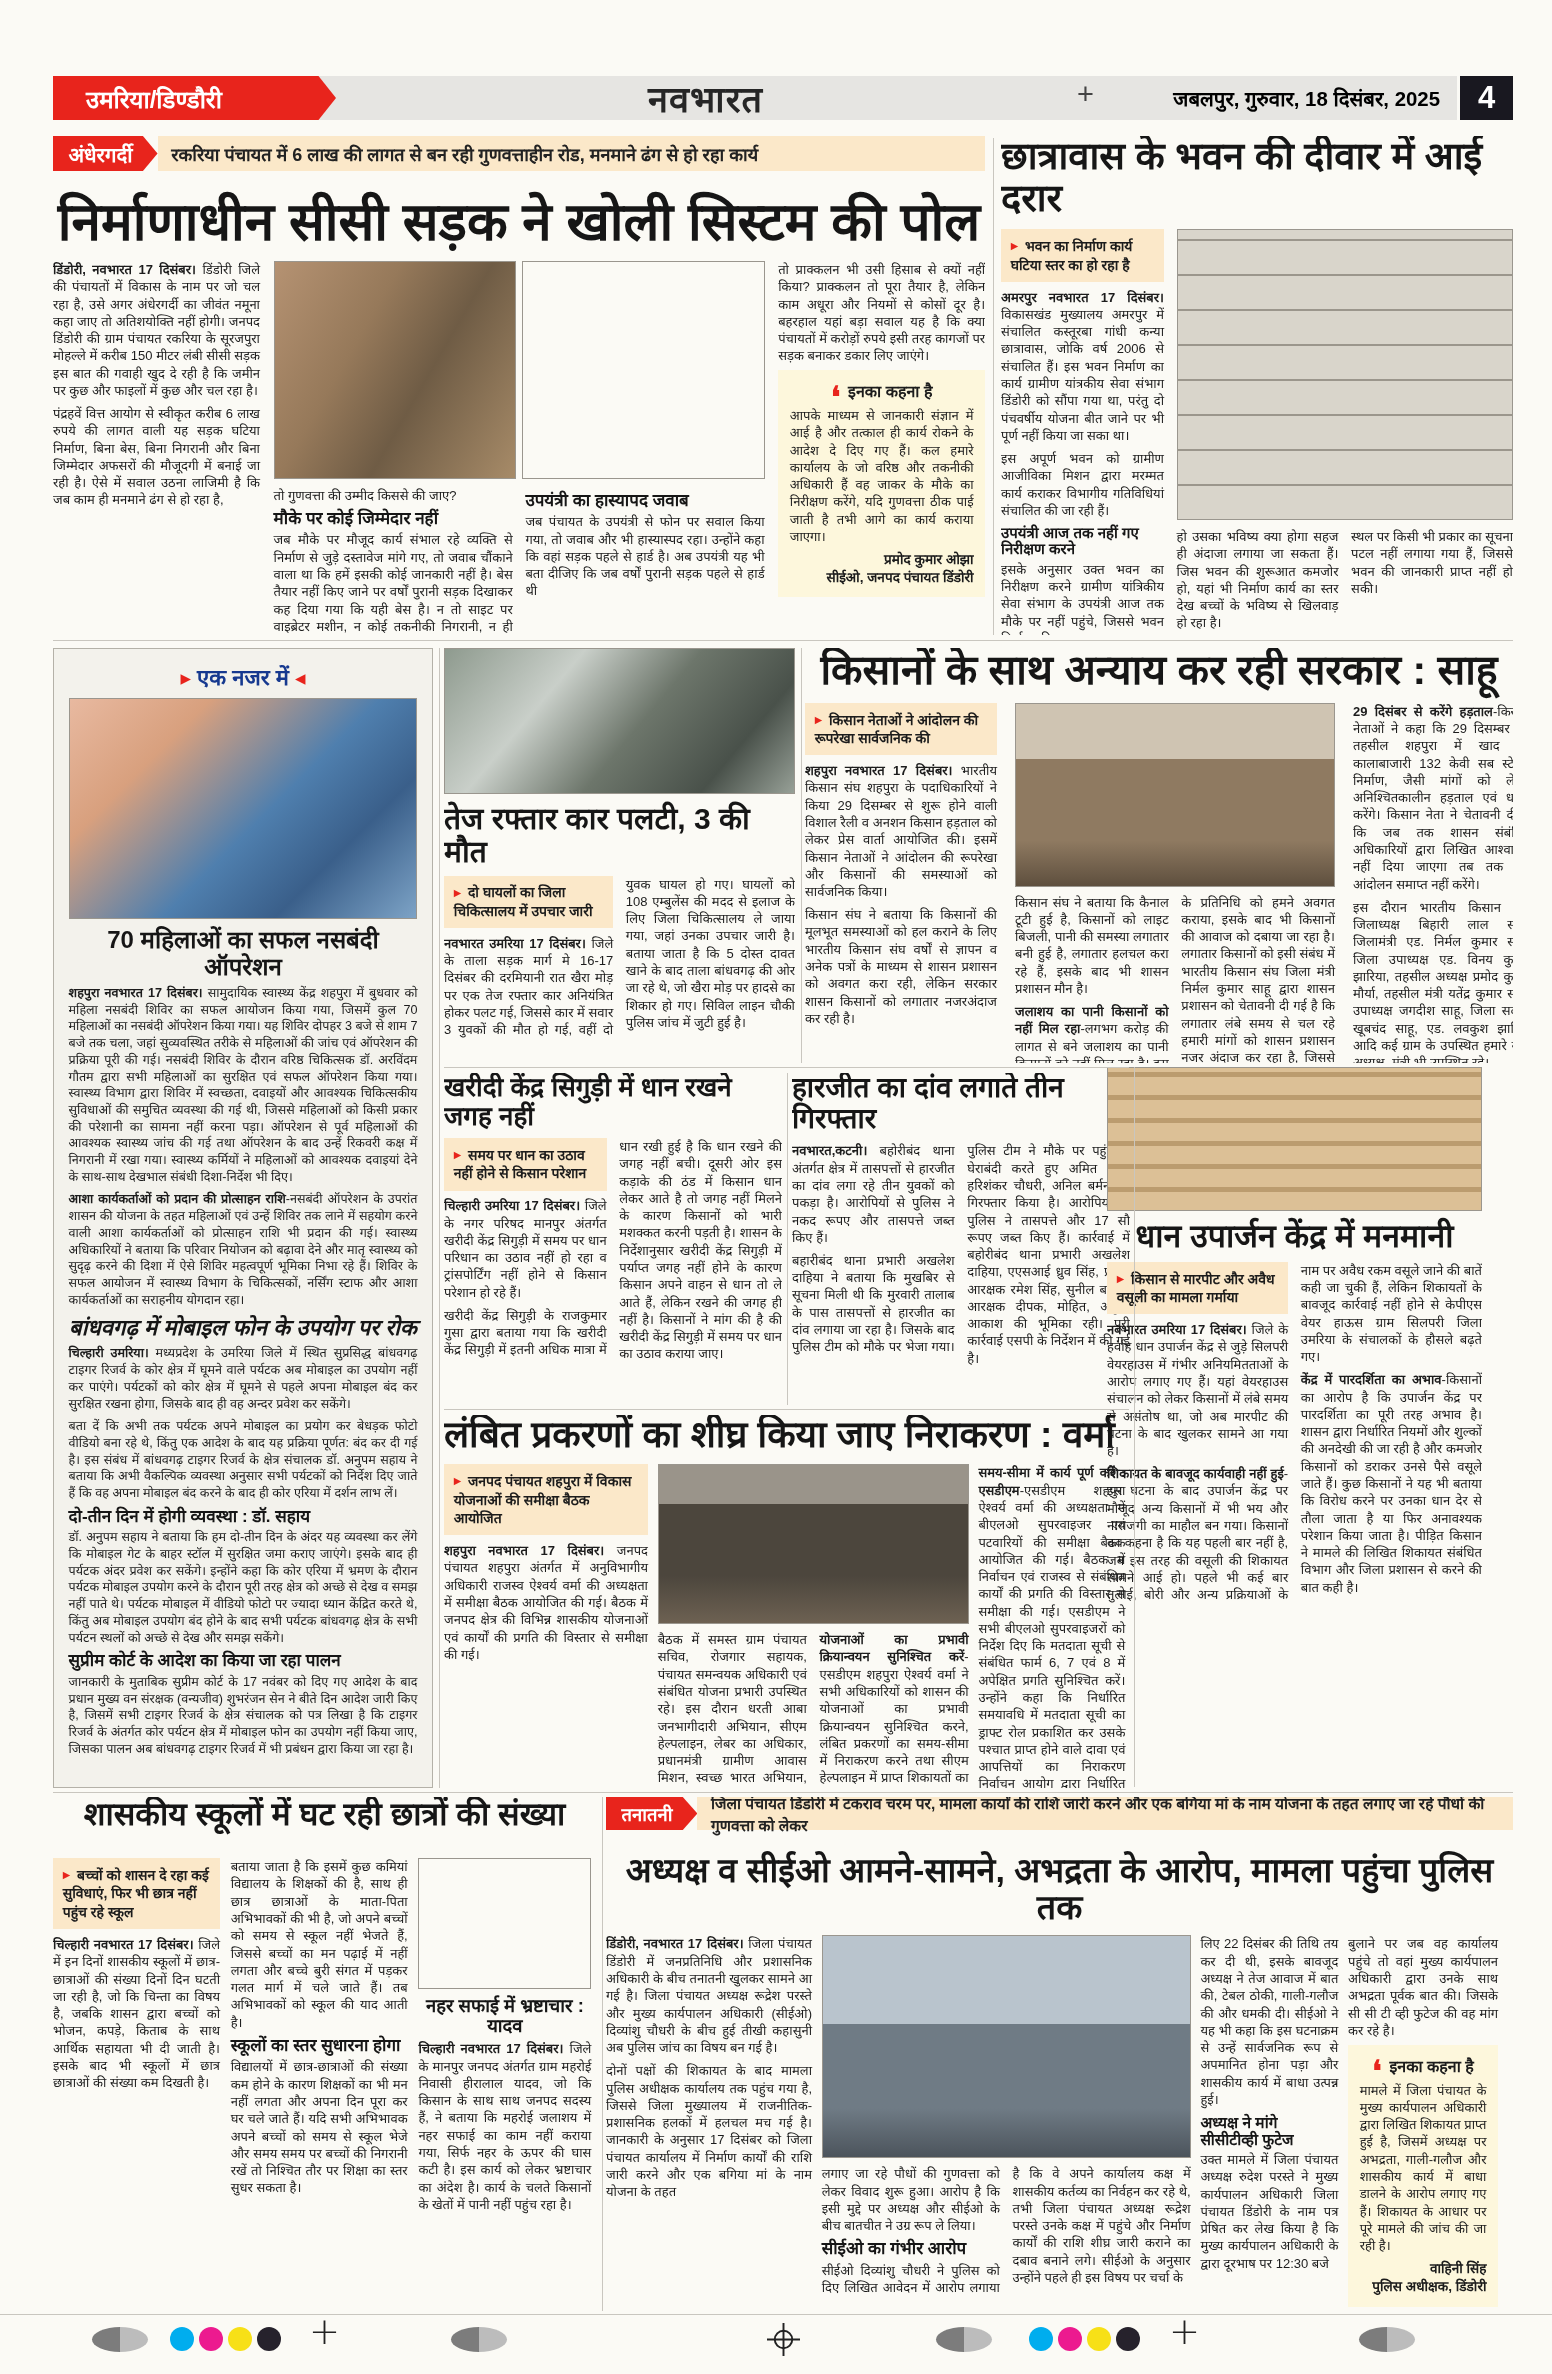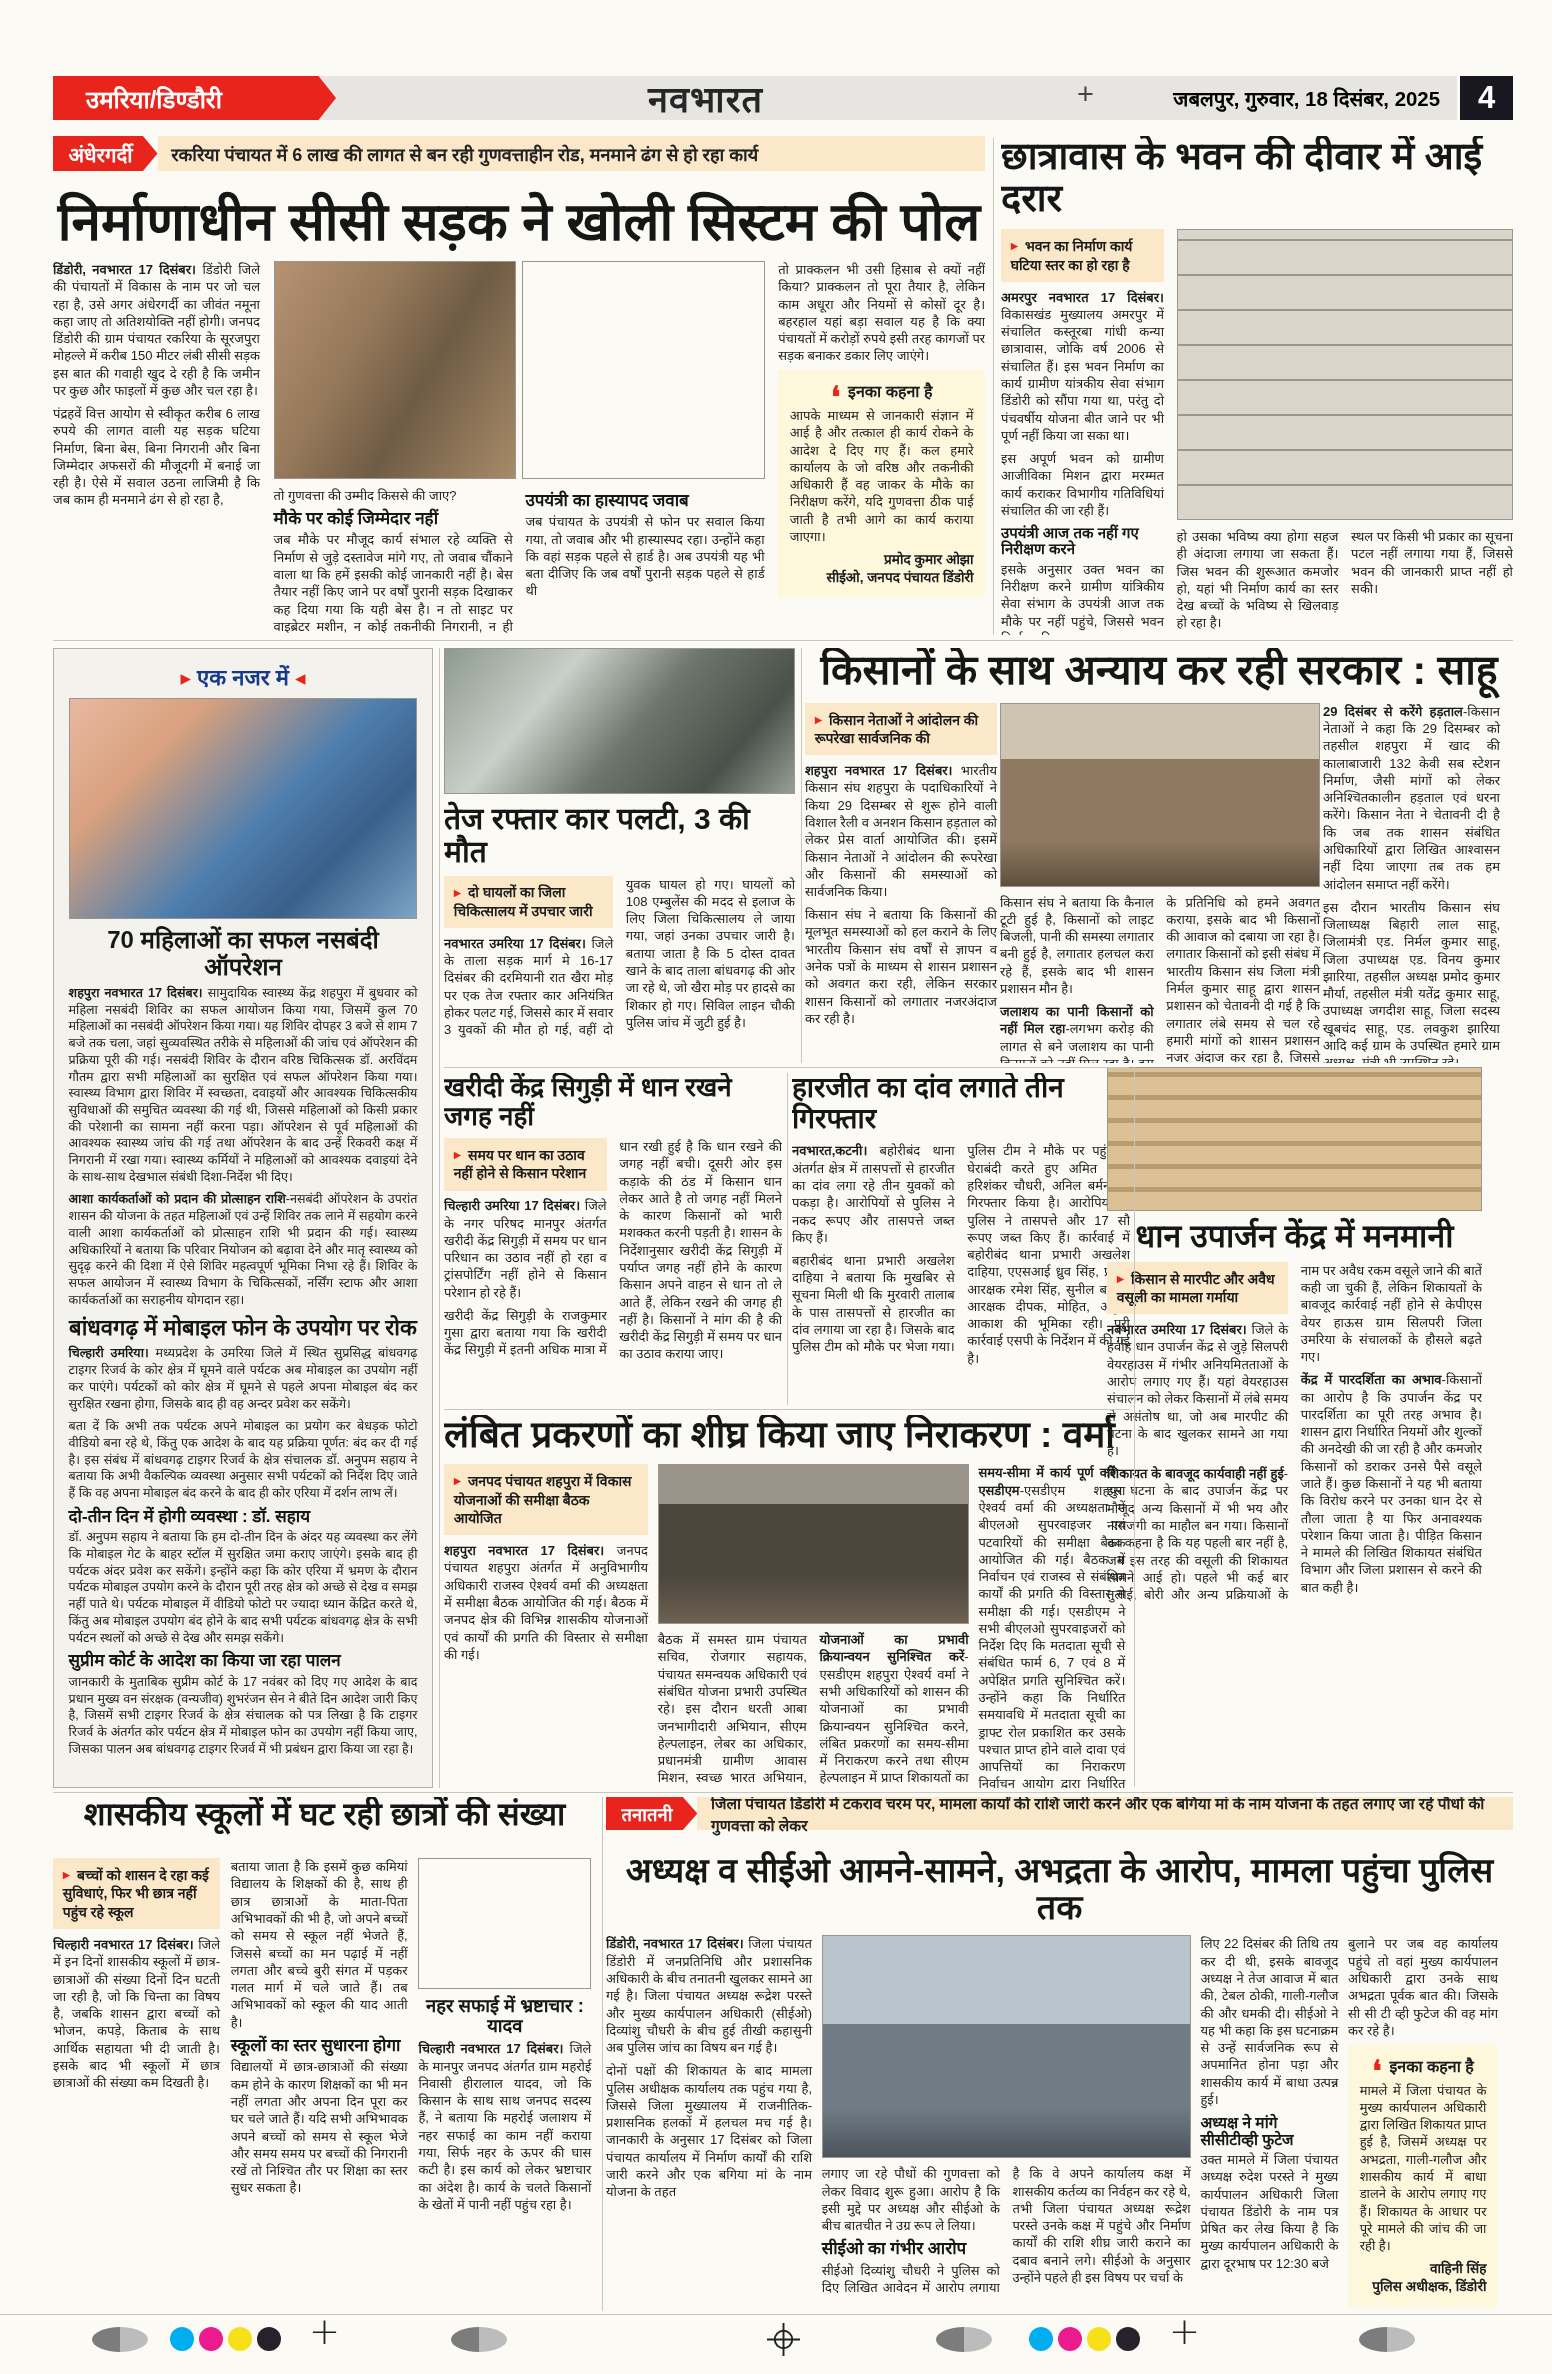--- a/index.html
+++ b/index.html
@@ -147,21 +147,21 @@
 
   <div class="art frame" style="left:53px;top:648px;width:380px;height:1140px;">
     <div class="eheader"><span class="tri">▶</span>
       <span>एक नजर में</span>
       <span class="tri">◀</span></div>
     <div class="photo ph-women" style="width:100%;height:221px;"></div>
     <h2 class="hl-sec">70 महिलाओं का सफल नसबंदी ऑपरेशन</h2>
     <p class="body" style="font-size:12.6px;"><span class="byline">शहपुरा नवभारत 17 दिसंबर।</span>
       <span>सामुदायिक स्वास्थ्य केंद्र शहपुरा में बुधवार को महिला नसबंदी शिविर का सफल आयोजन किया गया, जिसमें कुल 70 महिलाओं का नसबंदी ऑपरेशन किया गया। यह शिविर दोपहर 3 बजे से शाम 7 बजे तक चला, जहां सुव्यवस्थित तरीके से महिलाओं की जांच एवं ऑपरेशन की प्रक्रिया पूरी की गई। नसबंदी शिविर के दौरान वरिष्ठ चिकित्सक डॉ. अरविंदम गौतम द्वारा सभी महिलाओं का सुरक्षित एवं सफल ऑपरेशन किया गया। स्वास्थ्य विभाग द्वारा शिविर में स्वच्छता, दवाइयों और आवश्यक चिकित्सकीय सुविधाओं की समुचित व्यवस्था की गई थी, जिससे महिलाओं को किसी प्रकार की परेशानी का सामना नहीं करना पड़ा। ऑपरेशन से पूर्व महिलाओं की आवश्यक स्वास्थ्य जांच की गई तथा ऑपरेशन के बाद उन्हें रिकवरी कक्ष में निगरानी में रखा गया। स्वास्थ्य कर्मियों ने महिलाओं को आवश्यक दवाइयां देने के साथ-साथ देखभाल संबंधी दिशा-निर्देश भी दिए।</span></p>
     <p class="body" style="font-size:12.6px;"><span class="lead">आशा कार्यकर्ताओं को प्रदान की प्रोत्साहन राशि</span><span>-नसबंदी ऑपरेशन के उपरांत शासन की योजना के तहत महिलाओं एवं उन्हें शिविर तक लाने में सहयोग करने वाली आशा कार्यकर्ताओं को प्रोत्साहन राशि भी प्रदान की गई। स्वास्थ्य अधिकारियों ने बताया कि परिवार नियोजन को बढ़ावा देने और मातृ स्वास्थ्य को सुदृढ़ करने की दिशा में ऐसे शिविर महत्वपूर्ण भूमिका निभा रहे हैं। शिविर के सफल आयोजन में स्वास्थ्य विभाग के चिकित्सकों, नर्सिंग स्टाफ और आशा कार्यकर्ताओं का सराहनीय योगदान रहा।</span></p>
-    <h2 class="hl-sec" style="font-size:22px;">बांधवगढ़ में मोबाइल फोन के उपयोग पर रोक</h2>
+    <h2 class="hl-sec" style="font-size:22px;font-style:italic;">बांधवगढ़ में मोबाइल फोन के उपयोग पर रोक</h2>
     <p class="body" style="font-size:12.6px;"><span class="byline">चिल्हारी उमरिया।</span>
       <span>मध्यप्रदेश के उमरिया जिले में स्थित सुप्रसिद्ध बांधवगढ़ टाइगर रिजर्व के कोर क्षेत्र में घूमने वाले पर्यटक अब मोबाइल का उपयोग नहीं कर पाएंगे। पर्यटकों को कोर क्षेत्र में घूमने से पहले अपना मोबाइल बंद कर सुरक्षित रखना होगा, जिसके बाद ही वह अन्दर प्रवेश कर सकेंगे।</span></p>
     <p class="body" style="font-size:12.6px;">बता दें कि अभी तक पर्यटक अपने मोबाइल का प्रयोग कर बेधड़क फोटो वीडियो बना रहे थे, किंतु एक आदेश के बाद यह प्रक्रिया पूर्णत: बंद कर दी गई है। इस संबंध में बांधवगढ़ टाइगर रिजर्व के क्षेत्र संचालक डॉ. अनुपम सहाय ने बताया कि अभी वैकल्पिक व्यवस्था अनुसार सभी पर्यटकों को निर्देश दिए जाते हैं कि वह अपना मोबाइल बंद करने के बाद ही कोर एरिया में दर्शन लाभ लें।</p>
     <h3 class="subhead">दो-तीन दिन में होगी व्यवस्था : डॉ. सहाय</h3>
     <p class="body" style="font-size:12.6px;">डॉ. अनुपम सहाय ने बताया कि हम दो-तीन दिन के अंदर यह व्यवस्था कर लेंगे कि मोबाइल गेट के बाहर स्टॉल में सुरक्षित जमा कराए जाएंगे। इसके बाद ही पर्यटक अंदर प्रवेश कर सकेंगे। इन्होंने कहा कि कोर एरिया में भ्रमण के दौरान पर्यटक मोबाइल उपयोग करने के दौरान पूरी तरह क्षेत्र को अच्छे से देख व समझ नहीं पाते थे। पर्यटक मोबाइल में वीडियो फोटो पर ज्यादा ध्यान केंद्रित करते थे, किंतु अब मोबाइल उपयोग बंद होने के बाद सभी पर्यटक बांधवगढ़ क्षेत्र के सभी पर्यटन स्थलों को अच्छे से देख और समझ सकेंगे।</p>
     <h3 class="subhead">सुप्रीम कोर्ट के आदेश का किया जा रहा पालन</h3>
     <p class="body" style="font-size:12.6px;">जानकारी के मुताबिक सुप्रीम कोर्ट के 17 नवंबर को दिए गए आदेश के बाद प्रधान मुख्य वन संरक्षक (वन्यजीव) शुभरंजन सेन ने बीते दिन आदेश जारी किए है, जिसमें सभी टाइगर रिजर्व के क्षेत्र संचालक को पत्र लिखा है कि टाइगर रिजर्व के अंतर्गत कोर पर्यटन क्षेत्र में मोबाइल फोन का उपयोग नहीं किया जाए, जिसका पालन अब बांधवगढ़ टाइगर रिजर्व में भी प्रबंधन द्वारा किया जा रहा है।</p>
   </div>
 
   <div class="art" style="left:444px;top:648px;width:351px;height:415px;">
@@ -169,21 +169,21 @@
     <h2 style="font-size:30px;margin:7.8px 0 7.8px;">तेज रफ्तार कार पलटी, 3 की मौत</h2>
     <div class="cols2">
       <div class="kbox">दो घायलों का जिला चिकित्सालय में उपचार जारी</div>
       <p class="body"><span class="byline">नवभारत उमरिया 17 दिसंबर।</span>
         <span>जिले के ताला सड़क मार्ग मे 16-17 दिसंबर की दरमियानी रात खैरा मोड़ पर एक तेज रफ्तार कार अनियंत्रित होकर पलट गई, जिससे कार में सवार 3 युवकों की मौत हो गई, वहीं दो युवक घायल हो गए। घायलों को 108 एम्बुलेंस की मदद से इलाज के लिए जिला चिकित्सालय ले जाया गया, जहां उनका उपचार जारी है। बताया जाता है कि 5 दोस्त दावत खाने के बाद ताला बांधवगढ़ की ओर जा रहे थे, जो खैरा मोड़ पर हादसे का शिकार हो गए। सिविल लाइन चौकी पुलिस जांच में जुटी हुई है।</span></p>
     </div>
   </div>
 
   <div class="art" style="left:805px;top:648px;width:708px;height:415px;">
     <h2 style="font-size:41px;text-align:center;">किसानों के साथ अन्याय कर रही सरकार : साहू</h2>
-    <div class="grid" style="grid-template-columns:192px 320px 177px;gap:3px;margin-top:9.7px;">
+    <div class="grid" style="grid-template-columns:192px 320px 177px;gap:18px;margin-top:9.7px;">
       <div>
         <div class="kbox">किसान नेताओं ने आंदोलन की रूपरेखा सार्वजनिक की</div>
         <p class="body"><span class="byline">शहपुरा नवभारत 17 दिसंबर।</span>
           <span>भारतीय किसान संघ शहपुरा के पदाधिकारियों ने किया 29 दिसम्बर से शुरू होने वाली विशाल रैली व अनशन किसान हड़ताल को लेकर प्रेस वार्ता आयोजित की। इसमें किसान नेताओं ने आंदोलन की रूपरेखा और किसानों की समस्याओं को सार्वजनिक किया।</span></p>
         <p class="body">किसान संघ ने बताया कि किसानों की मूलभूत समस्याओं को हल कराने के लिए भारतीय किसान संघ वर्षों से ज्ञापन व अनेक पत्रों के माध्यम से शासन प्रशासन को अवगत करा रही, लेकिन सरकार शासन किसानों को लगातार नजरअंदाज कर रही है।</p>
       </div>
       <div>
         <div class="photo ph-press" style="width:100%;height:184px;"></div>
         <div class="cols2" style="margin-top:6.8px;">
           <p class="body">किसान संघ ने बताया कि कैनाल टूटी हुई है, किसानों को लाइट बिजली, पानी की समस्या लगातार बनी हुई है, लगातार हलचल करा रहे हैं, इसके बाद भी शासन प्रशासन मौन है।</p>

